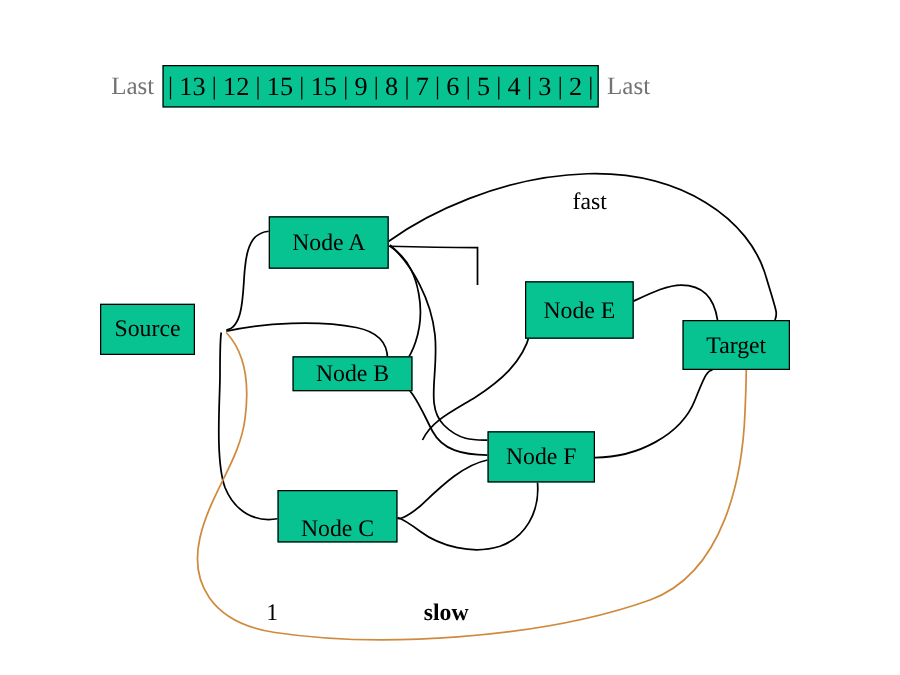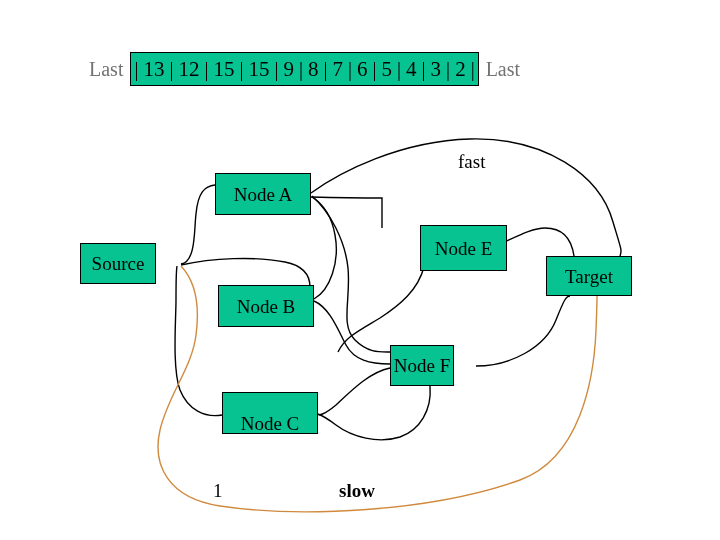--- a/index.html
+++ b/index.html
@@ -141,30 +141,30 @@
     <span id="header-next">Last</span>
   </div>
 
   <div id="node-layer">
       <div class="node" style="left: 80px; top: 243px; width: 76px; height: 41px; background: rgb(6, 195, 145);">
         <span>Source</span>
       </div>
       <div class="node" style="left: 215px; top: 173px; width: 96px; height: 42px; background: rgb(6, 195, 145);">
         <span>Node A</span>
       </div>
-      <div class="node" style="left: 218px; top: 285px; width: 96px; height: 42px; background: rgb(6, 195, 145);">
+      <div class="node" style="left: 234px; top: 285px; width: 96px; height: 28px; background: rgb(6, 195, 145);">
         <span>Node B</span>
       </div>
       <div class="node" style="left: 222px; top: 392px; width: 96px; height: 42px; background: rgb(6, 195, 145); align-items: flex-end;">
         <span>Node C</span>
       </div>
       <div class="node" style="left: 382px; top: 225px; width: 87px; height: 46px; background: rgb(6, 195, 145); margin-left: 38px;">
         <span>Node E</span>
       </div>
-      <div class="node" style="left: 390px; top: 345px; width: 64px; height: 41px; background: rgb(6, 195, 145);">
+      <div class="node" style="left: 390px; top: 345px; width: 86px; height: 41px; background: rgb(6, 195, 145);">
         <span>Node F</span>
       </div>
       <div class="node" style="left: 546px; top: 256px; width: 86px; height: 40px; background: rgb(6, 195, 145);">
         <span>Target</span>
       </div>
     </div>
   <div id="label-layer">
       <div class="plain-label" style="left: 458px; top: 152px;">fast</div>
       <div class="plain-label" style="left: 339px; top: 481px; font-weight: bold;">slow</div>
       <div class="plain-label" style="left: 213px; top: 481px;">1</div>

